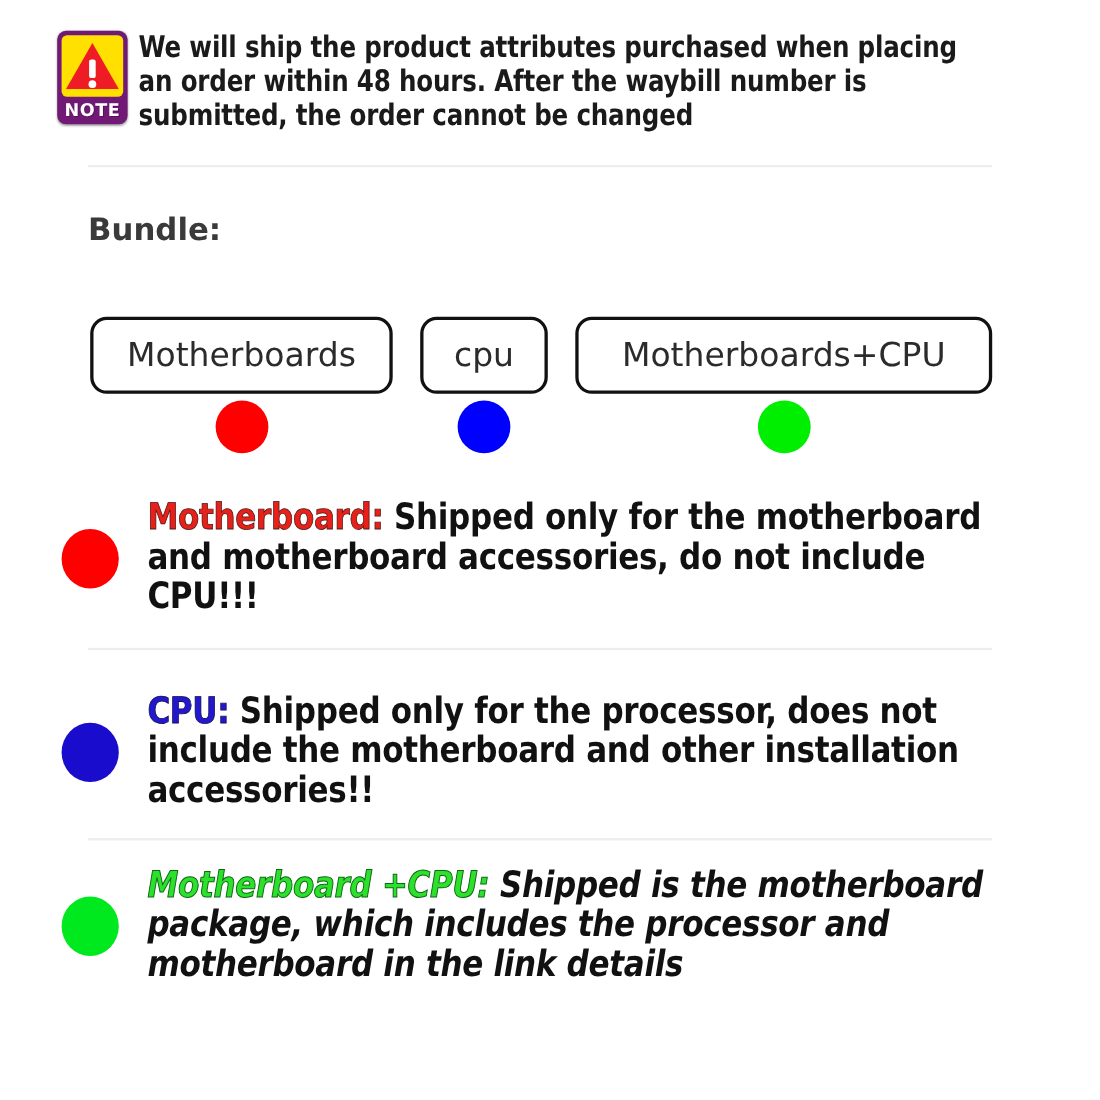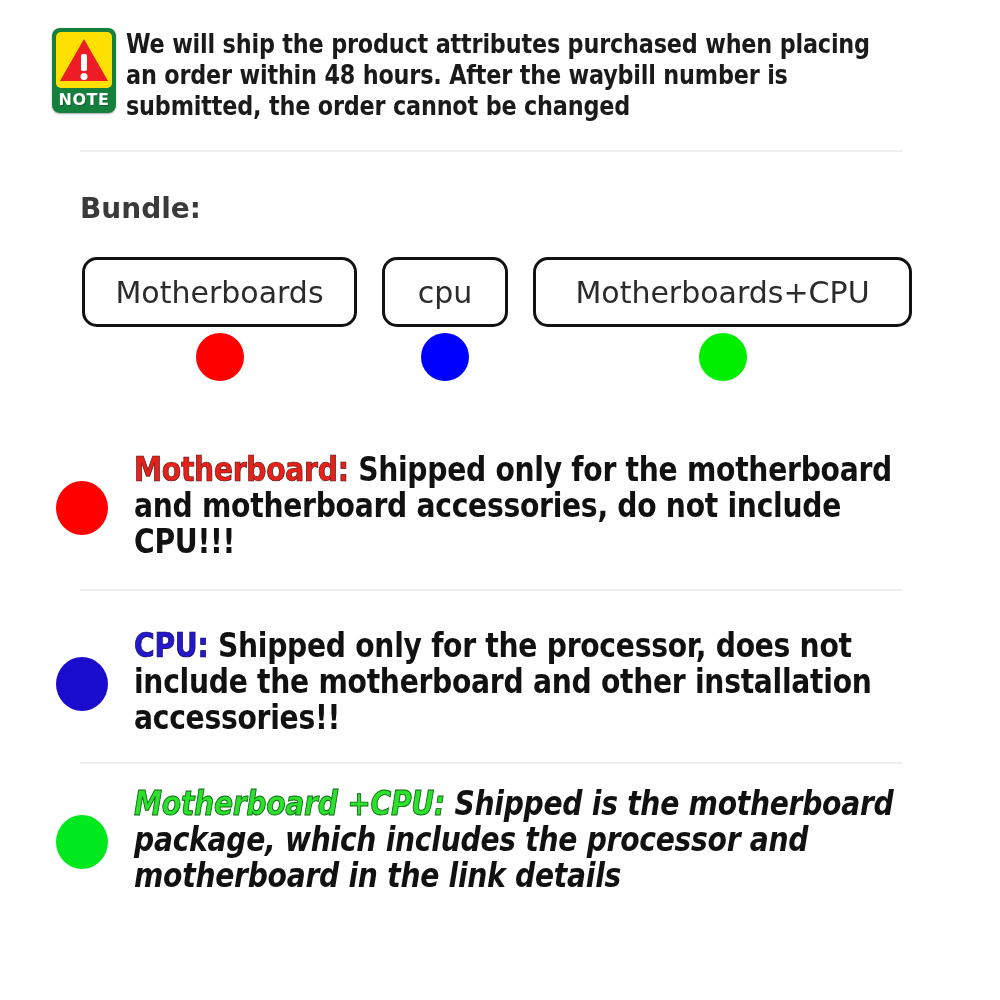--- a/index.html
+++ b/index.html
@@ -32,21 +32,21 @@
     display: flex;
     align-items: flex-start;
   }
 
   .note-icon {
     position: relative;
     width: 64px;
     height: 85px;
     flex: 0 0 64px;
     border-radius: 8px;
-    background: #15803d;
+    background: #701a75;
     box-sizing: border-box;
     padding: 4px 4px 0 4px;
     box-shadow: 0 1px 2px rgba(0,0,0,.35);
   }
   .note-icon-inner {
     position: relative;
     width: 56px;
     height: 56px;
     border-radius: 5px;
     background: #ffe000;
@@ -141,39 +141,40 @@
     left: 82px;
     top: 257px;
     display: flex;
     align-items: flex-start;
     gap: 25px;
   }
   .chip-wrap {
     display: flex;
     flex-direction: column;
     align-items: center;
+    margin-top: 31px;
   }
   .chip {
     box-sizing: border-box;
     height: 70px;
     border: 3px solid #111111;
     border-radius: 15px;
     background: #ffffff;
     display: flex;
     align-items: center;
     justify-content: center;
     padding: 0 22px;
     font-family: "DejaVu Sans", "Liberation Sans", sans-serif;
     font-weight: normal;
     font-size: 30px;
     color: #2b2b2b;
     white-space: nowrap;
   }
   .chip.c0 { width: 275px; }
-  .chip.c1 { width: 126px; }
+  .chip.c1 { width: 116px; }
   .chip.c2 { width: 379px; }
 
   .chip-dot {
     margin-top: 6px;
     width: 48px;
     height: 48px;
     border-radius: 50%;
   }
 
   

